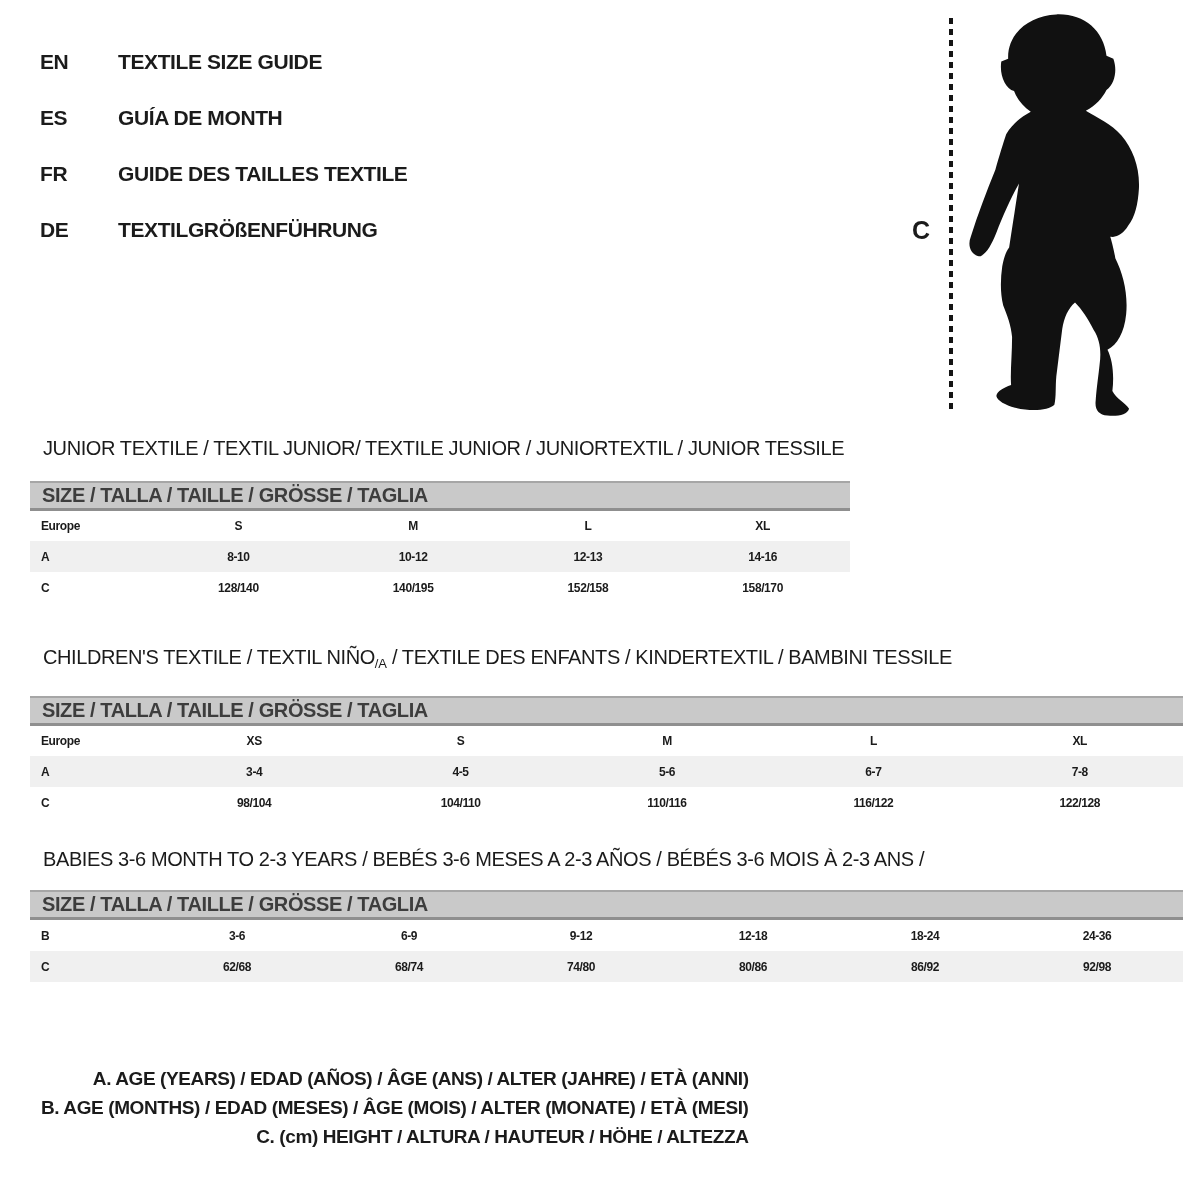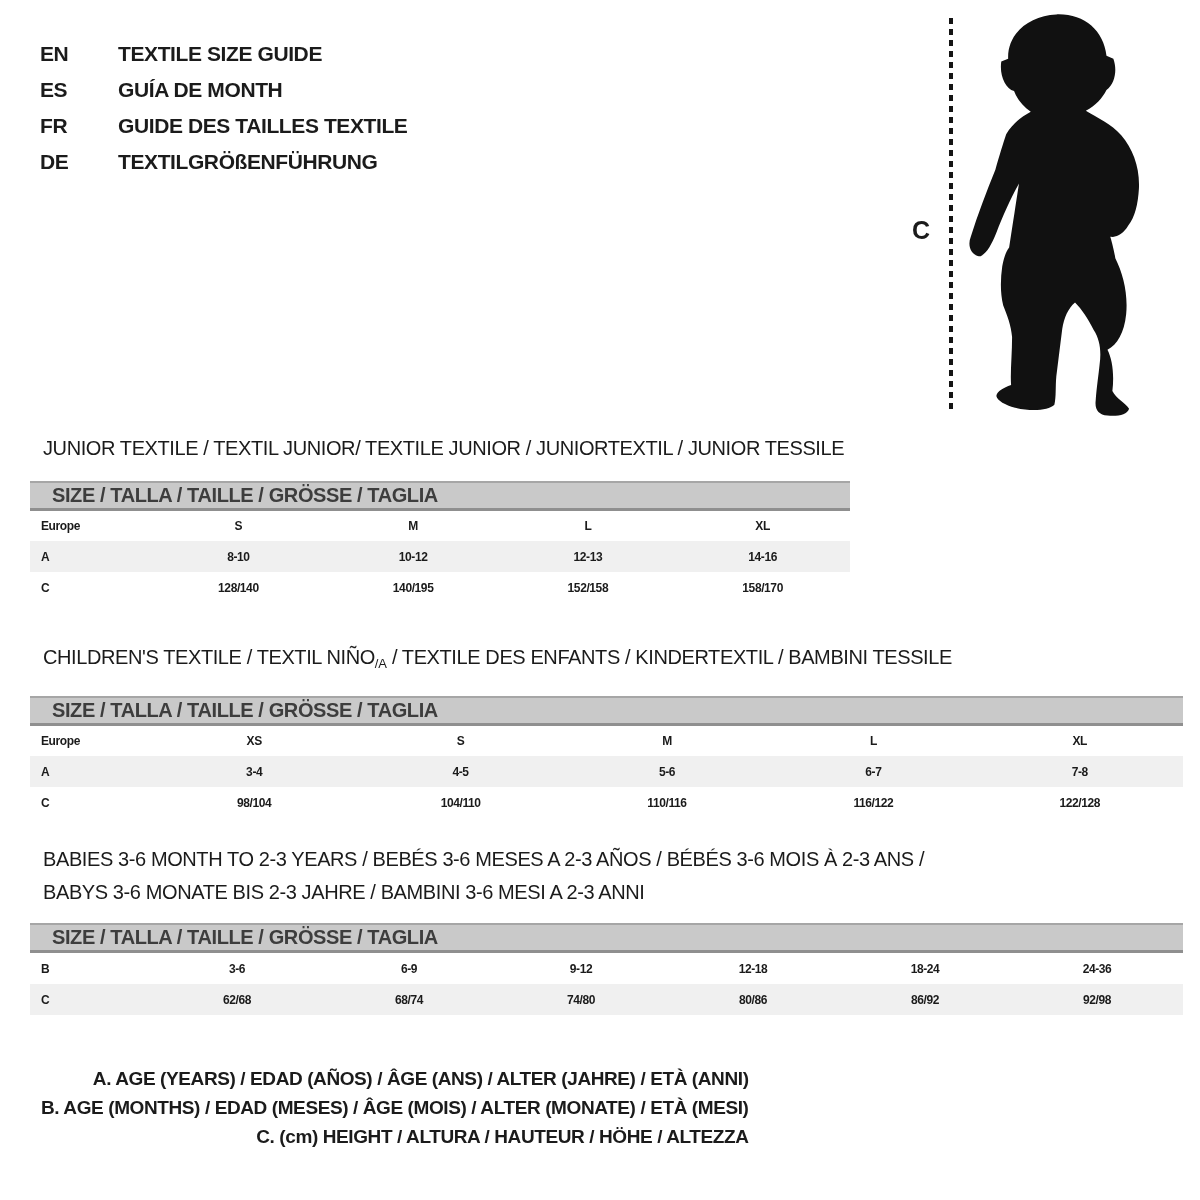--- a/index.html
+++ b/index.html
@@ -3,36 +3,36 @@
 <meta charset="utf-8">
 <style>
   html,body{margin:0;padding:0;background:#fff;}
   .page{
     position:relative;width:1200px;height:1200px;background:#ffffff;overflow:hidden;
     font-family:"Liberation Sans", sans-serif;font-weight:bold;color:#1b1b1b;
     letter-spacing:-0.4px;
   }
   
   .lang-block{position:absolute;left:40px;top:30px;font-size:21px;}
-  .lang-row{display:flex;height:36px;align-items:flex-end;}
+  .lang-row{display:flex;height:36px;align-items:flex-start;margin-top:20px;}
   .lang-code{width:78px;flex:0 0 78px;}
   
   .measure-line{position:absolute;left:949px;top:18px;width:4px;height:396px;
     background:repeating-linear-gradient(to bottom,#141414 0 6px,transparent 6px 11px);}
   .measure-label{position:absolute;left:912px;top:216px;font-size:25px;}
   .baby-svg{position:absolute;left:958px;top:8px;width:236px;height:414px;}
   
   .sec{position:absolute;left:30px;}
   .sec1{top:436px;width:820px;}
   .sec2{top:645px;width:1153px;}
   .sec3{top:843px;width:1153px;}
   .sec h2{font-size:20px;line-height:25px;margin:0 0 20px 13px;font-weight:normal;}
   .sec3 h2{line-height:33px;margin-bottom:14px;}
   .size-bar{height:25px;background:#c9c9c9;border-top:2px solid #a6a6a6;border-bottom:3px solid #8f8f8f;
-    color:#3d3d3d;font-size:20px;line-height:25px;padding-left:22px;}
+    color:#3d3d3d;font-size:20px;line-height:25px;padding-left:12px;}
   table{width:100%;border-collapse:collapse;font-size:12px;table-layout:fixed;}
   td{height:31px;text-align:center;padding:0;font-weight:bold;}
   td.lbl{width:110px;text-align:left;padding-left:11px;}
   tr.head td{height:30px;}
   tr.shaded{background:#f0f0f0;}
   .title-sub{font-size:13px;vertical-align:-4px;letter-spacing:-0.2px;}
   
   .legend{position:absolute;left:41px;top:1064px;font-size:19px;line-height:29px;text-align:right;}
 </style>
 </head>
@@ -141,21 +141,21 @@
         <td>104/110</td>
         <td>110/116</td>
         <td>116/122</td>
         <td>122/128</td>
       </tr>
     </tbody>
       </table>
   </section>
 
   <section class="sec sec3">
-    <h2><span>BABIES 3-6 MONTH TO 2-3 YEARS / BEBÉS 3-6 MESES A 2-3 AÑOS / BÉBÉS 3-6 MOIS À 2-3 ANS /</span><br><span>BABYS 3-6 MONATE BIS 2-3 JAHRE / BAMBINI 3-6 MESI A 2-3 ANNI</span></h2>
+    <h2><span>BABIES 3-6 MONTH TO 2-3 YEARS / BEBÉS 3-6 MESES A 2-3 AÑOS / BÉBÉS 3-6 MOIS À 2-3 ANS /</span><br></h2>
     <div class="size-bar">SIZE / TALLA / TAILLE / GRÖSSE / TAGLIA</div>
     <table>
       <tbody>
           <tr>
         <td class="lbl">B</td>
         <td>3-6</td>
         <td>6-9</td>
         <td>9-12</td>
         <td>12-18</td>
         <td>18-24</td>

